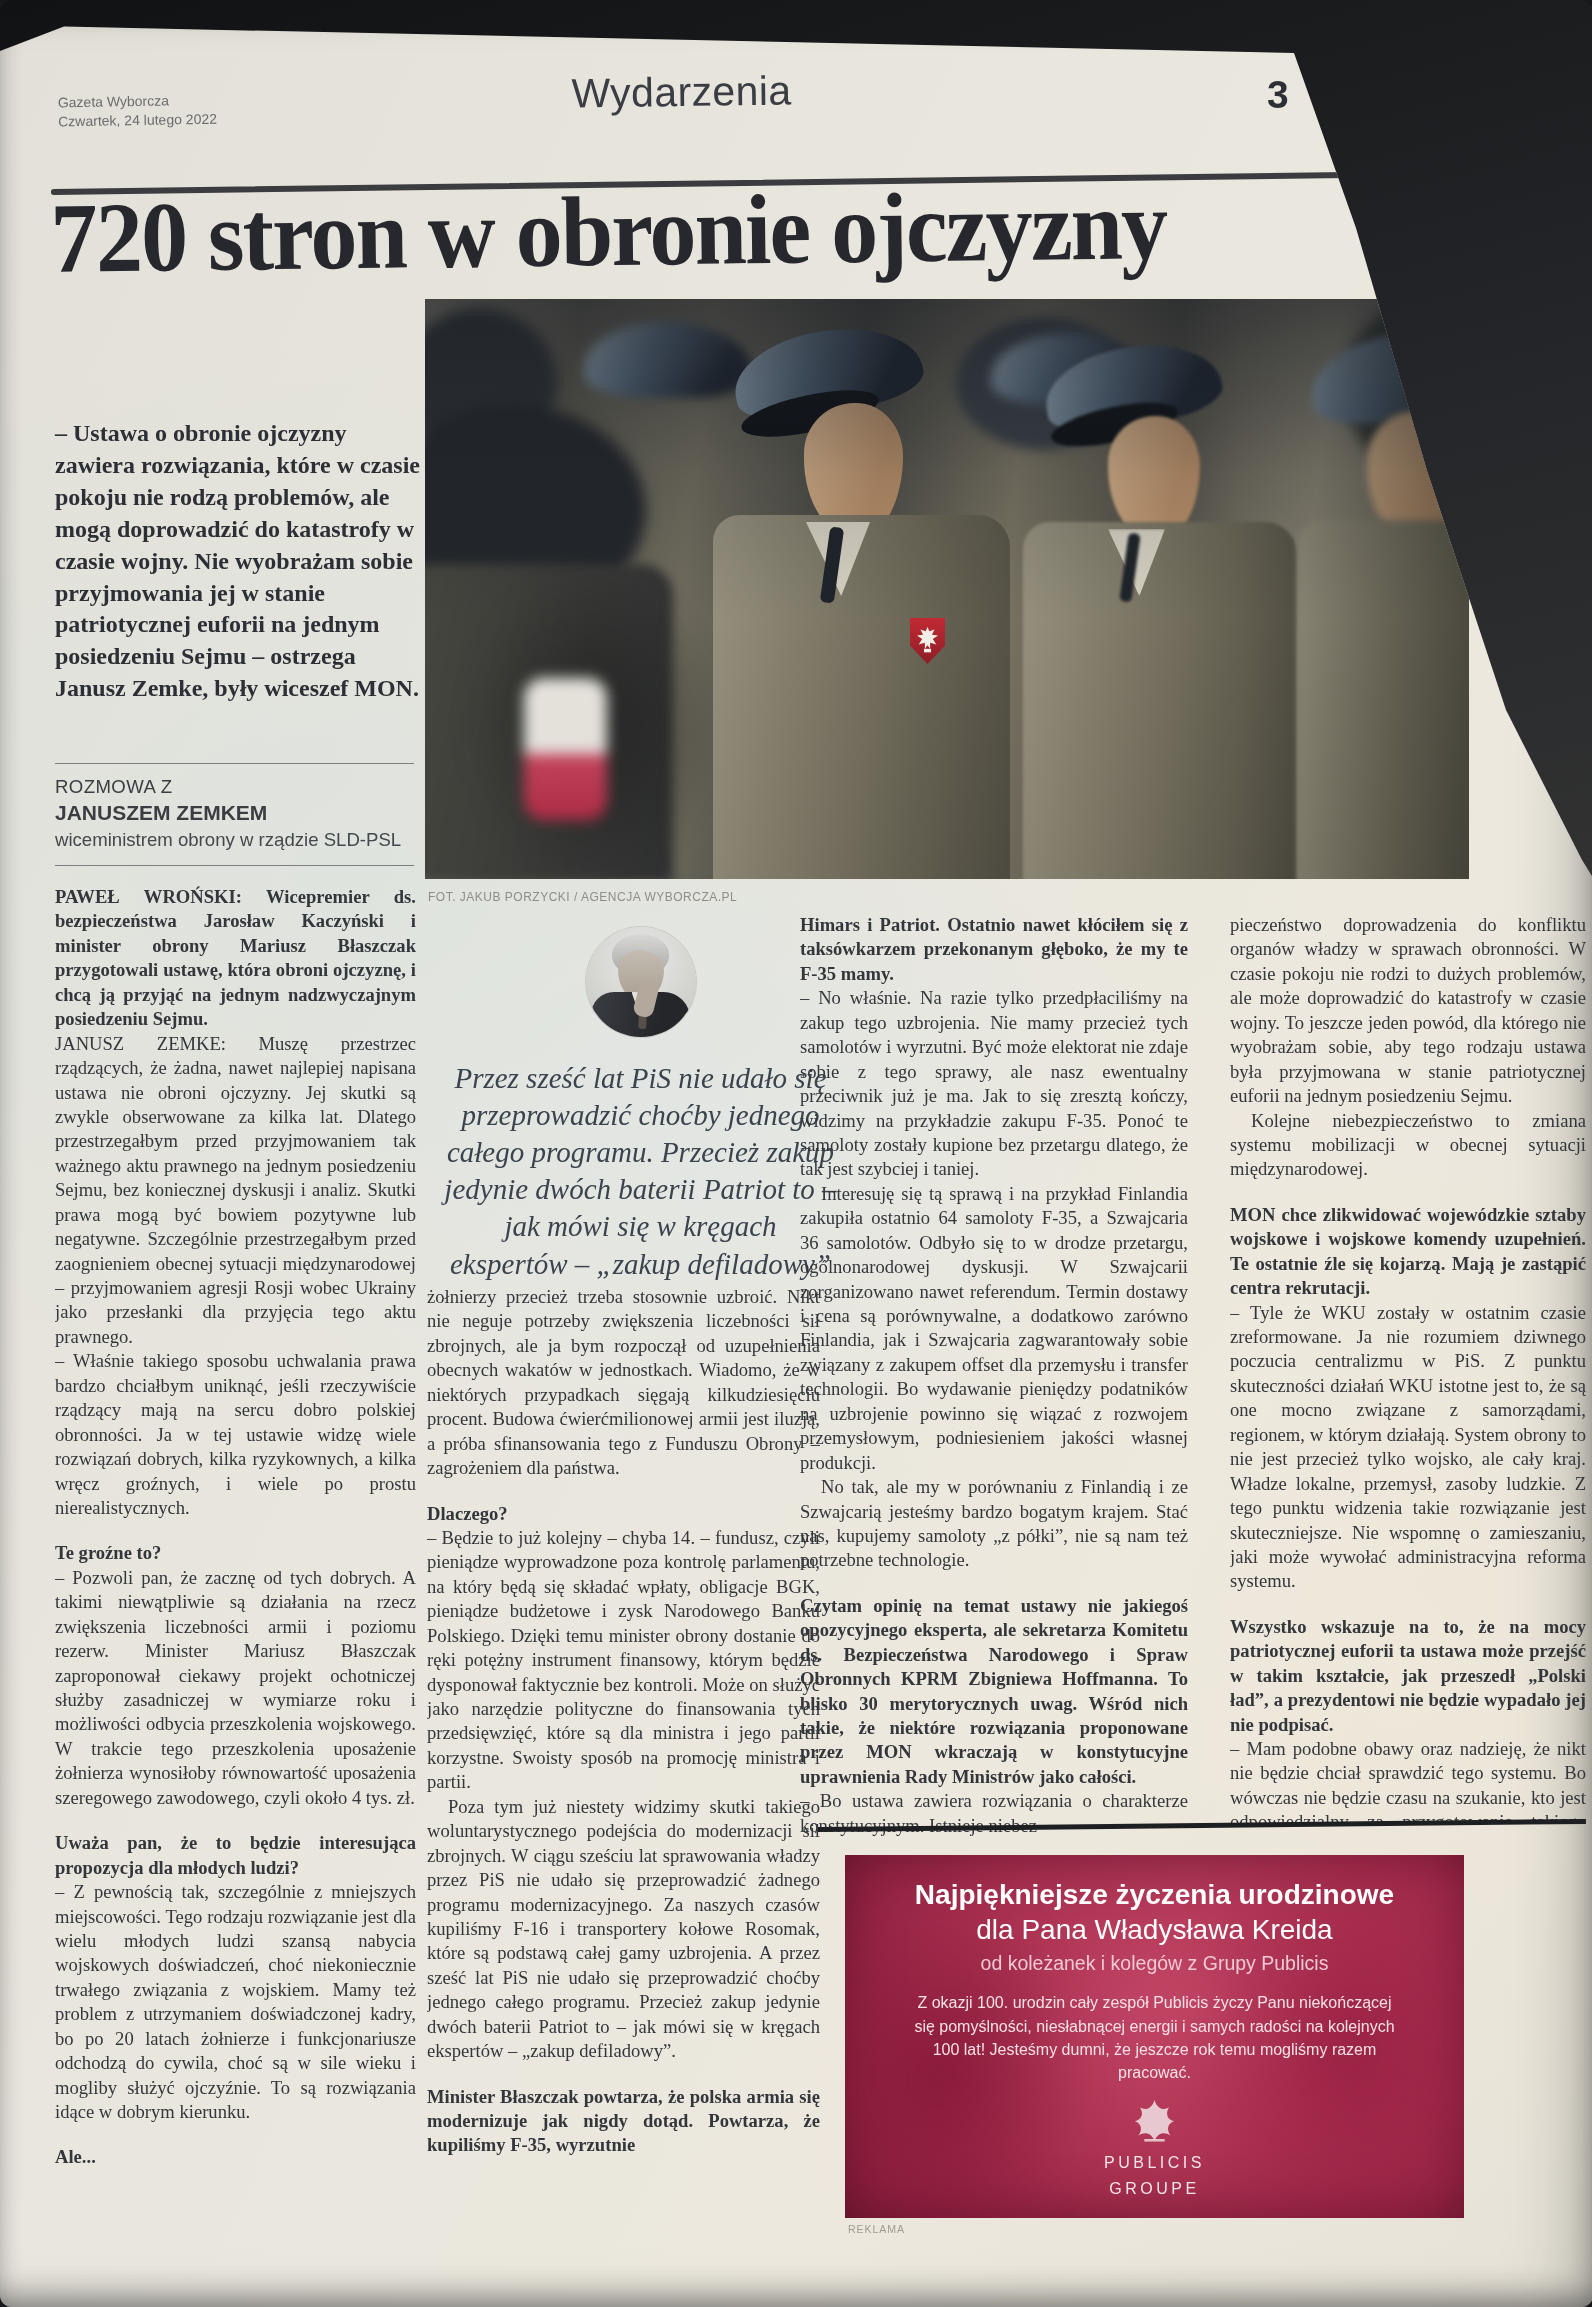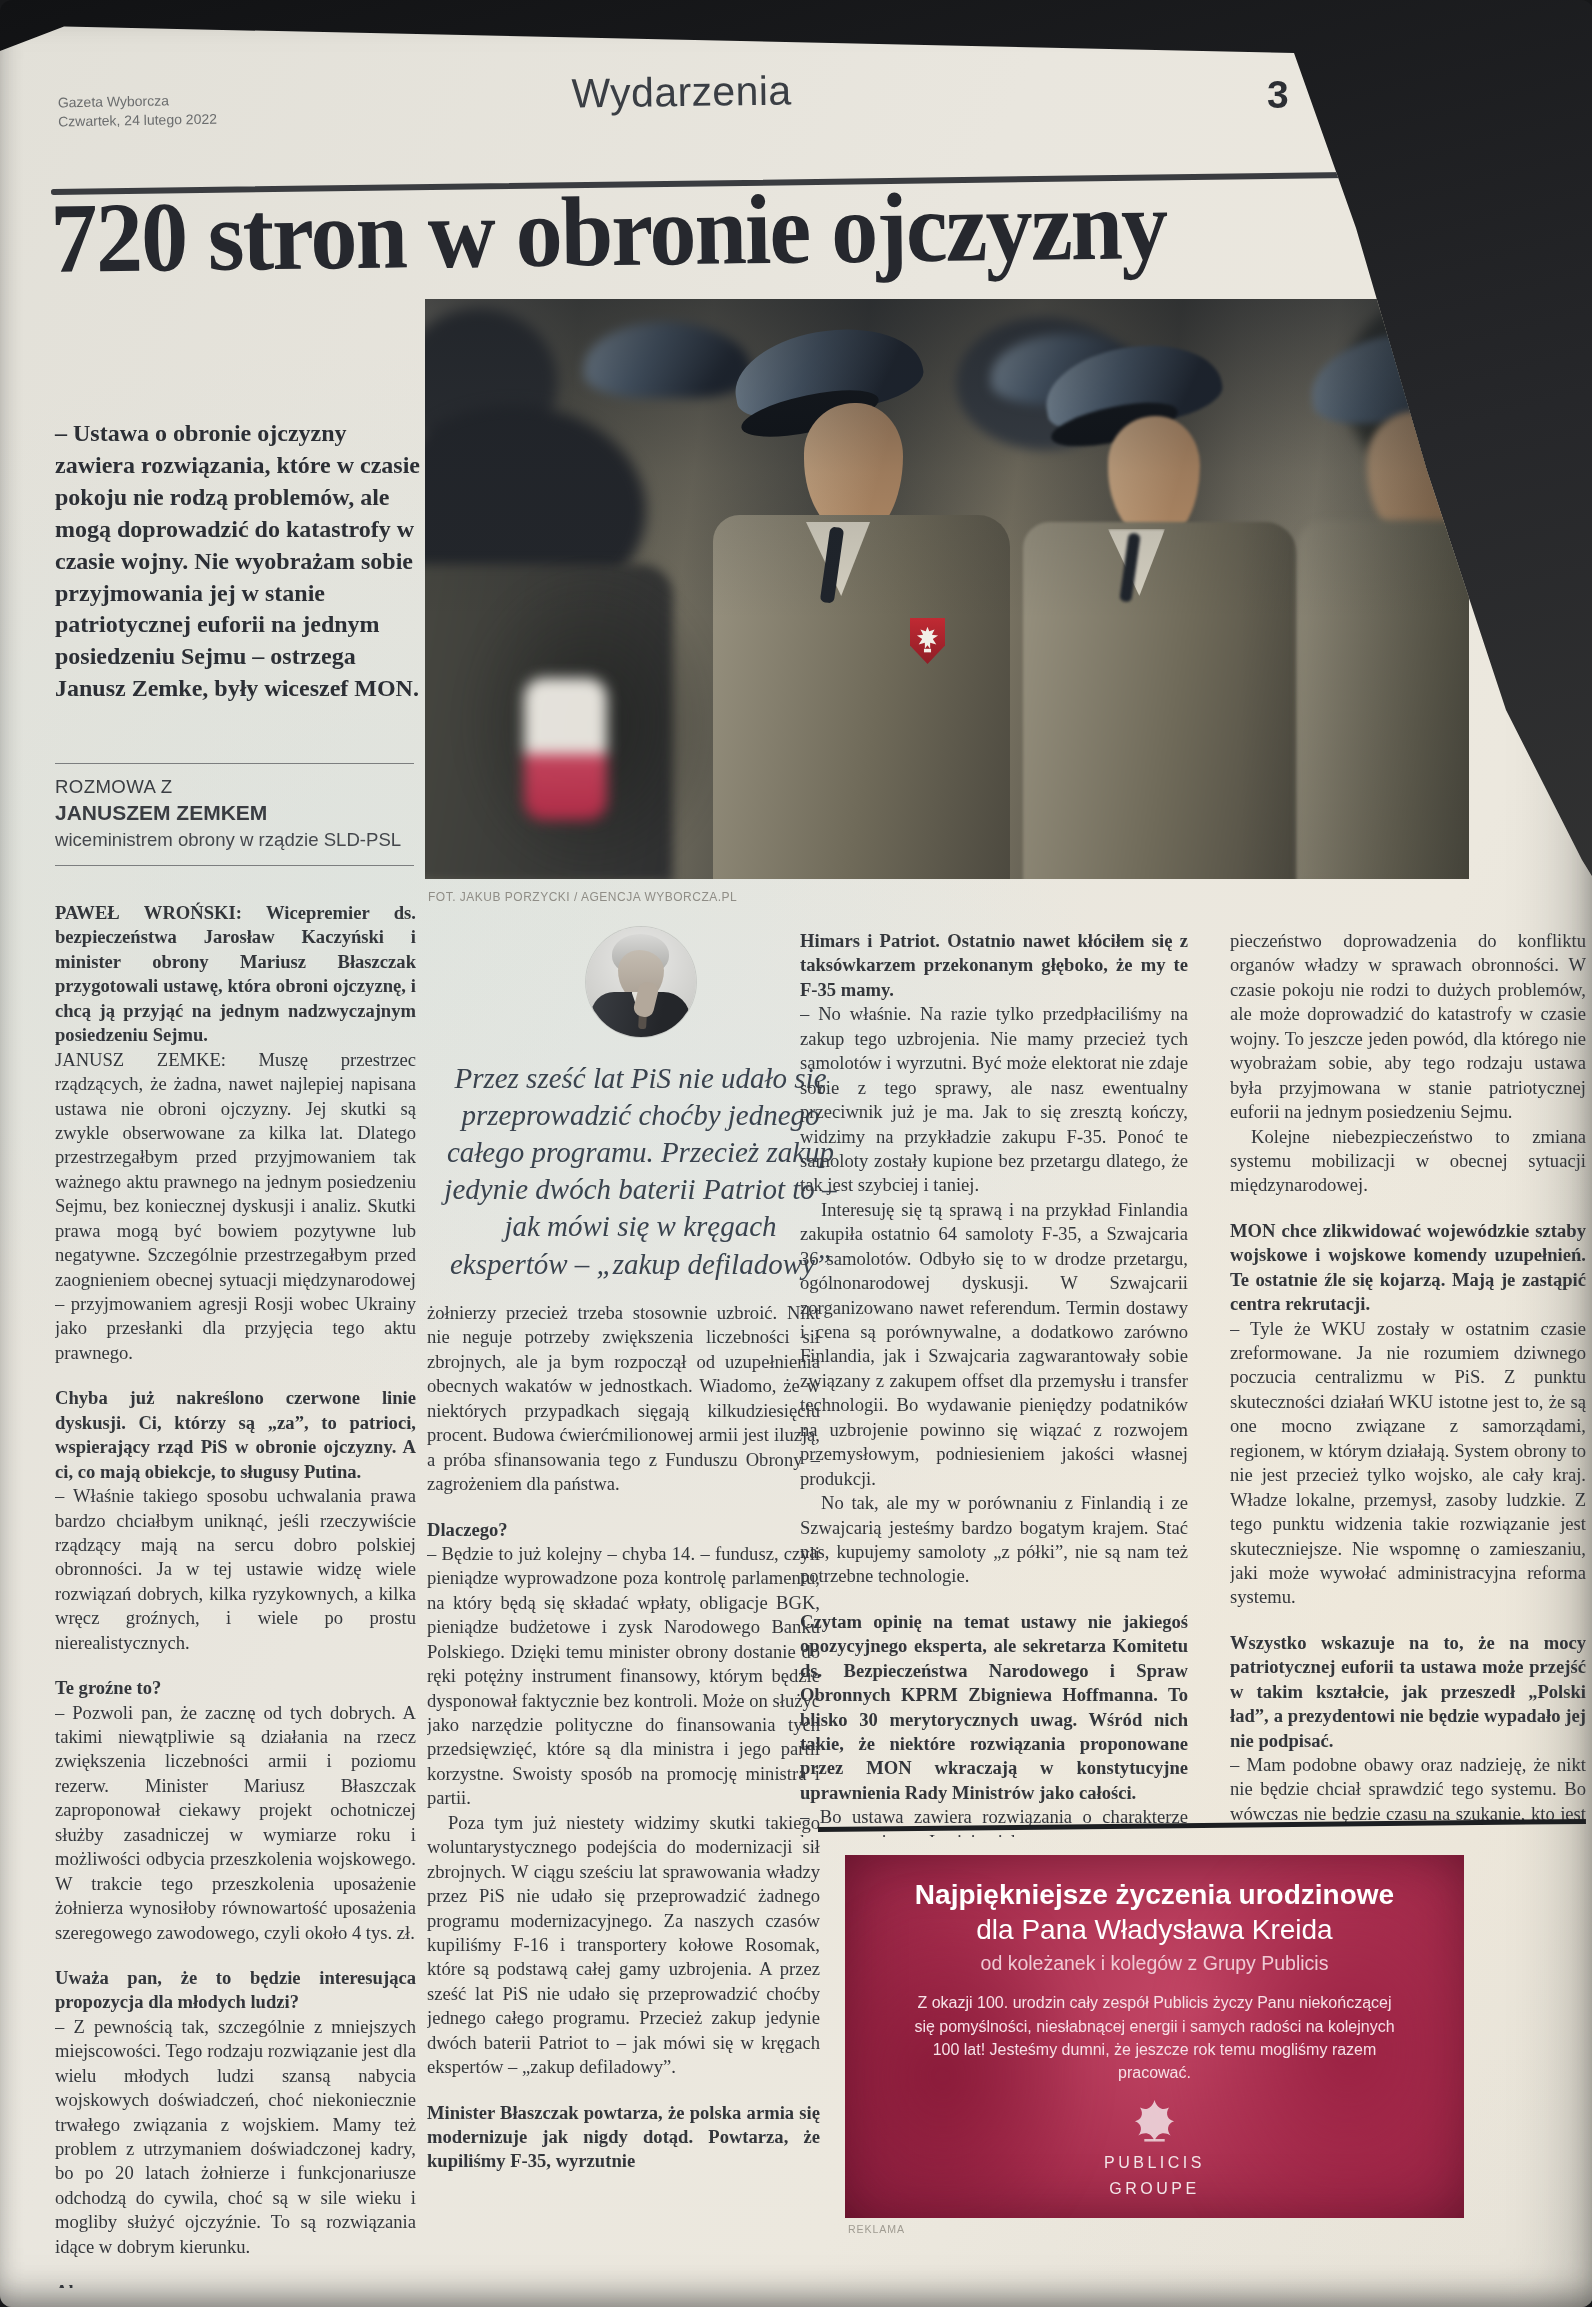--- a/index.html
+++ b/index.html
@@ -74,21 +74,21 @@
   .po-tie{position:absolute;left:53px;top:67px;width:8px;height:35px;background:#57504a;border-radius:2.7px;transform:rotate(3deg);}
   .quote-text{margin-top:23px;font-style:italic;font-size:29px;line-height:1.28;color:#3a434e;font-weight:500;}
   
   .col{position:absolute;font-size:18.6px;line-height:1.315;color:#33363b;text-align:justify;overflow:hidden;hyphens:auto;}
   .col1{left:55px;top:885px;width:361px;height:1403px;}
   .col2{left:427px;top:1285px;width:393px;height:1016px;}
   .col3{left:800px;top:913px;width:388px;height:924px;}
   .col4{left:1230px;top:913px;width:356px;height:910px;}
   .par{margin:0;}
   .par-q{font-weight:700;margin-top:21px;}
-  .par:first-child{margin-top:16px;}
+  .par:first-child{margin-top:0;}
   .ind{text-indent:21px;}
   .end-rule{position:absolute;left:818px;top:1827px;width:768px;height:5.3px;background:#1d1f22;
             transform:rotate(-0.6deg);transform-origin:left center;}
   
   .ad{position:absolute;left:845px;top:1855px;width:619px;height:363px;overflow:hidden;text-align:center;
       font-family:"Liberation Sans",sans-serif;color:#fff;
       background:radial-gradient(496px 372px at 58% 42%,#c54867 0%,#a72e4e 55%,#8c2040 85%,#7a1b37 100%);
       box-shadow:inset 0 0 53px rgba(60,8,24,.5);}
   .ad-blob1{position:absolute;left:-53px;top:35px;width:301px;height:372px;border-radius:50%;
             background:radial-gradient(closest-side,rgba(130,22,52,.8),transparent);filter:blur(16px);}
@@ -177,21 +177,20 @@
         <div class="po-shirt"></div>
         <div class="po-tie"></div>
         <div class="po-hand"></div>
       </div>
       <div class="quote-text">Przez sześć lat PiS nie udało się przeprowadzić choćby jednego całego programu. Przecież zakup jedynie dwóch baterii Patriot to – jak mówi się w kręgach ekspertów – „zakup defiladowy”</div>
     </div>
 
     <div class="col col1">
         <p class="par par-q">PAWEŁ WROŃSKI: Wicepremier ds. bezpieczeństwa Jarosław Kaczyński i minister obrony Mariusz Błaszczak przygotowali ustawę, która obroni ojczyznę, i chcą ją przyjąć na jednym nadzwyczajnym posiedzeniu Sejmu.</p>
         <p class="par par-a">JANUSZ ZEMKE: Muszę przestrzec rządzących, że żadna, nawet najlepiej napisana ustawa nie obroni ojczyzny. Jej skutki są zwykle obserwowane za kilka lat. Dlatego przestrzegałbym przed przyjmowaniem tak ważnego aktu prawnego na jednym posiedzeniu Sejmu, bez koniecznej dyskusji i analiz. Skutki prawa mogą być bowiem pozytywne lub negatywne. Szczególnie przestrzegałbym przed zaognieniem obecnej sytuacji międzynarodowej – przyjmowaniem agresji Rosji wobec Ukrainy jako przesłanki dla przyjęcia tego aktu prawnego.</p>
-        <p class="par par-q">Chyba już nakreślono czerwone linie dyskusji. Ci, którzy są „za”, to patrioci, wspierający rząd PiS w obronie ojczyzny. A ci, co mają obiekcje, to sługusy Putina.</p>
         <p class="par par-a">– Właśnie takiego sposobu uchwalania prawa bardzo chciałbym uniknąć, jeśli rzeczywiście rządzący mają na sercu dobro polskiej obronności. Ja w tej ustawie widzę wiele rozwiązań dobrych, kilka ryzykownych, a kilka wręcz groźnych, i wiele po prostu nierealistycznych.</p>
         <p class="par par-q">Te groźne to?</p>
         <p class="par par-a">– Pozwoli pan, że zacznę od tych dobrych. A takimi niewątpliwie są działania na rzecz zwiększenia liczebności armii i poziomu rezerw. Minister Mariusz Błaszczak zaproponował ciekawy projekt ochotniczej służby zasadniczej w wymiarze roku i możliwości odbycia przeszkolenia wojskowego. W trakcie tego przeszkolenia uposażenie żołnierza wynosiłoby równowartość uposażenia szeregowego zawodowego, czyli około 4 tys. zł.</p>
         <p class="par par-q">Uważa pan, że to będzie interesująca propozycja dla młodych ludzi?</p>
         <p class="par par-a">– Z pewnością tak, szczególnie z mniejszych miejscowości. Tego rodzaju rozwiązanie jest dla wielu młodych ludzi szansą nabycia wojskowych doświadczeń, choć niekoniecznie trwałego związania z wojskiem. Mamy też problem z utrzymaniem doświadczonej kadry, bo po 20 latach żołnierze i funkcjonariusze odchodzą do cywila, choć są w sile wieku i mogliby służyć ojczyźnie. To są rozwiązania idące w dobrym kierunku.</p>
         <p class="par par-q">Ale...</p>
       </div>
     <div class="col col2">
         <p class="par par-a">żołnierzy przecież trzeba stosownie uzbroić. Nikt nie neguje potrzeby zwiększenia liczebności sił zbrojnych, ale ja bym rozpoczął od uzupełnienia obecnych wakatów w jednostkach. Wiadomo, że w niektórych przypadkach sięgają kilkudziesięciu procent. Budowa ćwierćmilionowej armii jest iluzją, a próba sfinansowania tego z Funduszu Obrony – zagrożeniem dla państwa.</p>
         <p class="par par-q">Dlaczego?</p>

